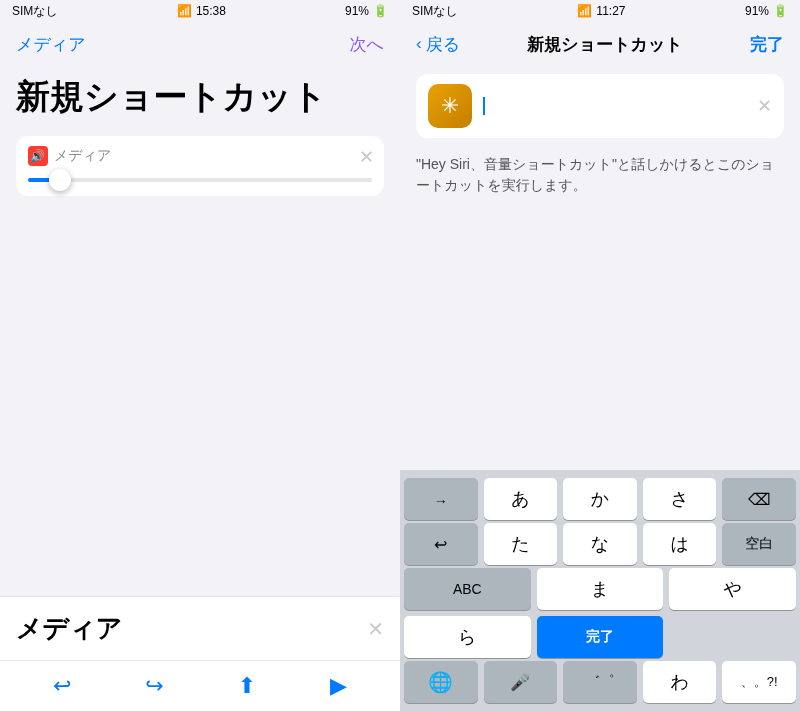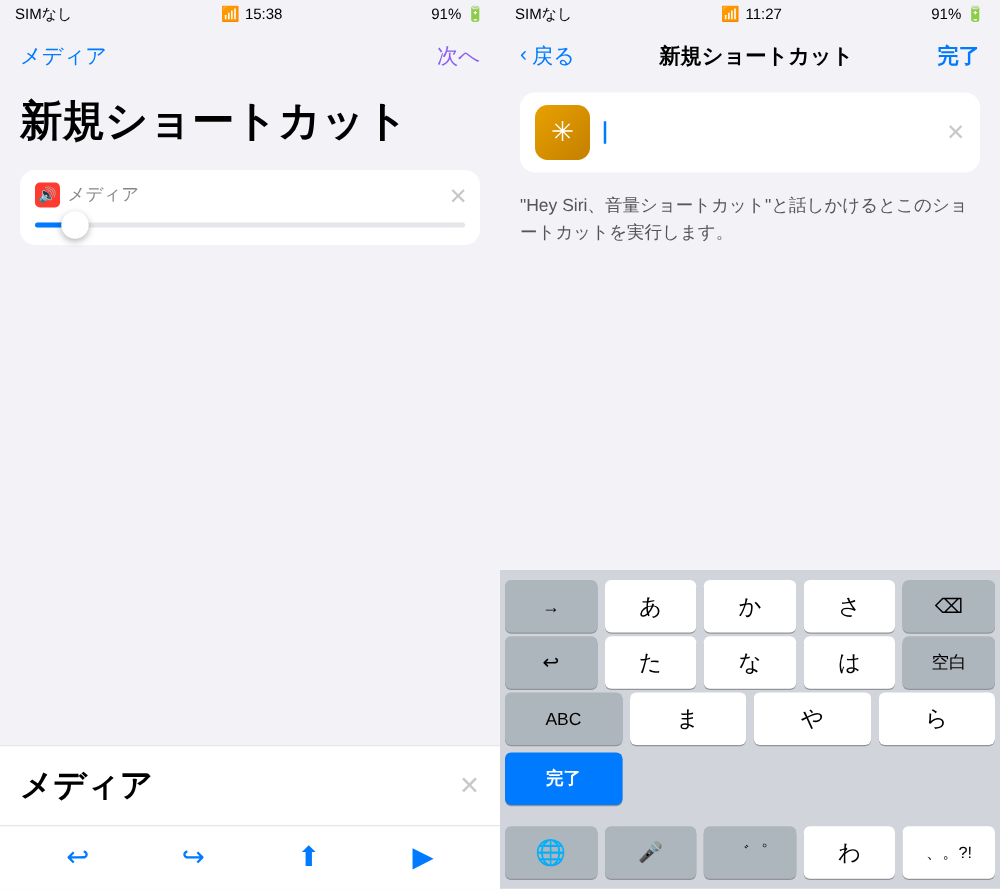--- a/index.html
+++ b/index.html
@@ -435,21 +435,21 @@
     </div>
 
     <div style="display:grid; grid-template-columns: repeat(5,1fr); gap:6px; padding: 0 4px 3px;">
       <div class="key key-gray">↩</div>
       <div class="key">た</div>
       <div class="key">な</div>
       <div class="key">は</div>
       <div class="key key-gray key-small">空白</div>
     </div>
 
-    <div style="display:grid; grid-template-columns: repeat(4,1fr); gap:6px; padding: 0 4px 17px;">
+    <div style="display:grid; grid-template-columns: repeat(3,1fr); gap:6px; padding: 0 4px 3px;">
       <div class="key key-gray key-small">ABC</div>
       <div class="key">ま</div>
       <div class="key">や</div>
       <div class="key">ら</div>
       <div class="key key-blue key-small">完了</div>
     </div>
 
     <div style="display:grid; grid-template-columns: repeat(5,1fr); gap:6px; padding: 0 4px 8px;">
       <div class="key key-gray key-globe">🌐</div>
       <div class="key key-gray">🎤</div>

